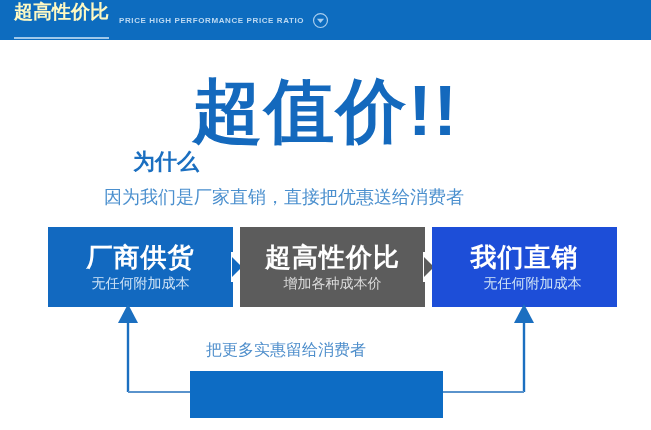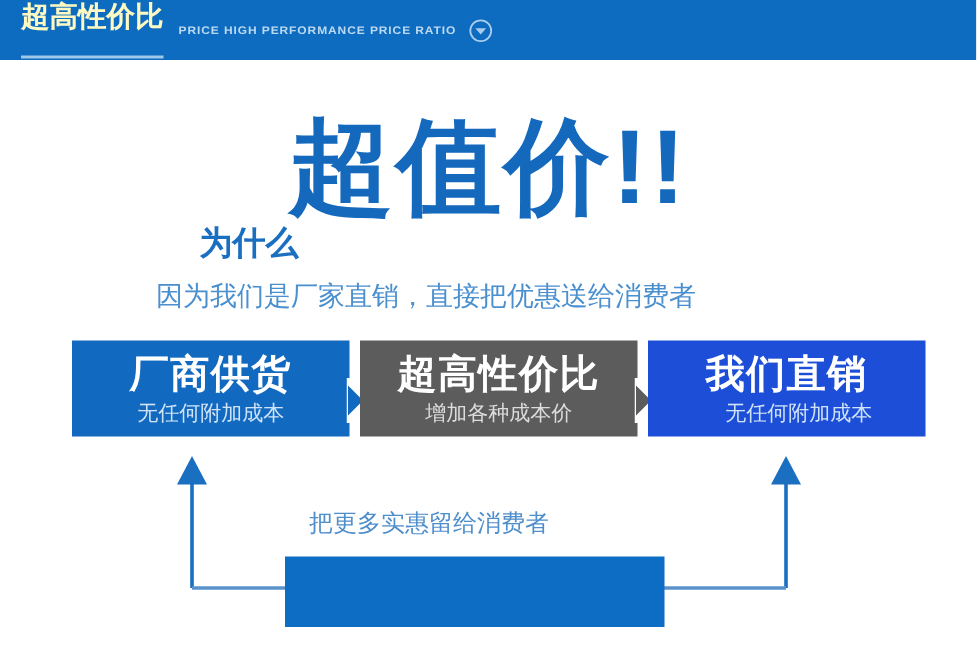--- a/index.html
+++ b/index.html
@@ -106,21 +106,21 @@
     color: #4a8fce;
     font-size: 18px;
     line-height: 24px;
     white-space: nowrap;
   }
 
   
   .flow-box {
     position: absolute;
     top: 227px;
-    height: 64px;
+    height: 80px;
     display: flex;
     flex-direction: column;
     align-items: center;
     justify-content: center;
   }
   .flow-box-title {
     font-size: 26px;
     font-weight: bold;
     line-height: 30px;
     color: #ffffff;

